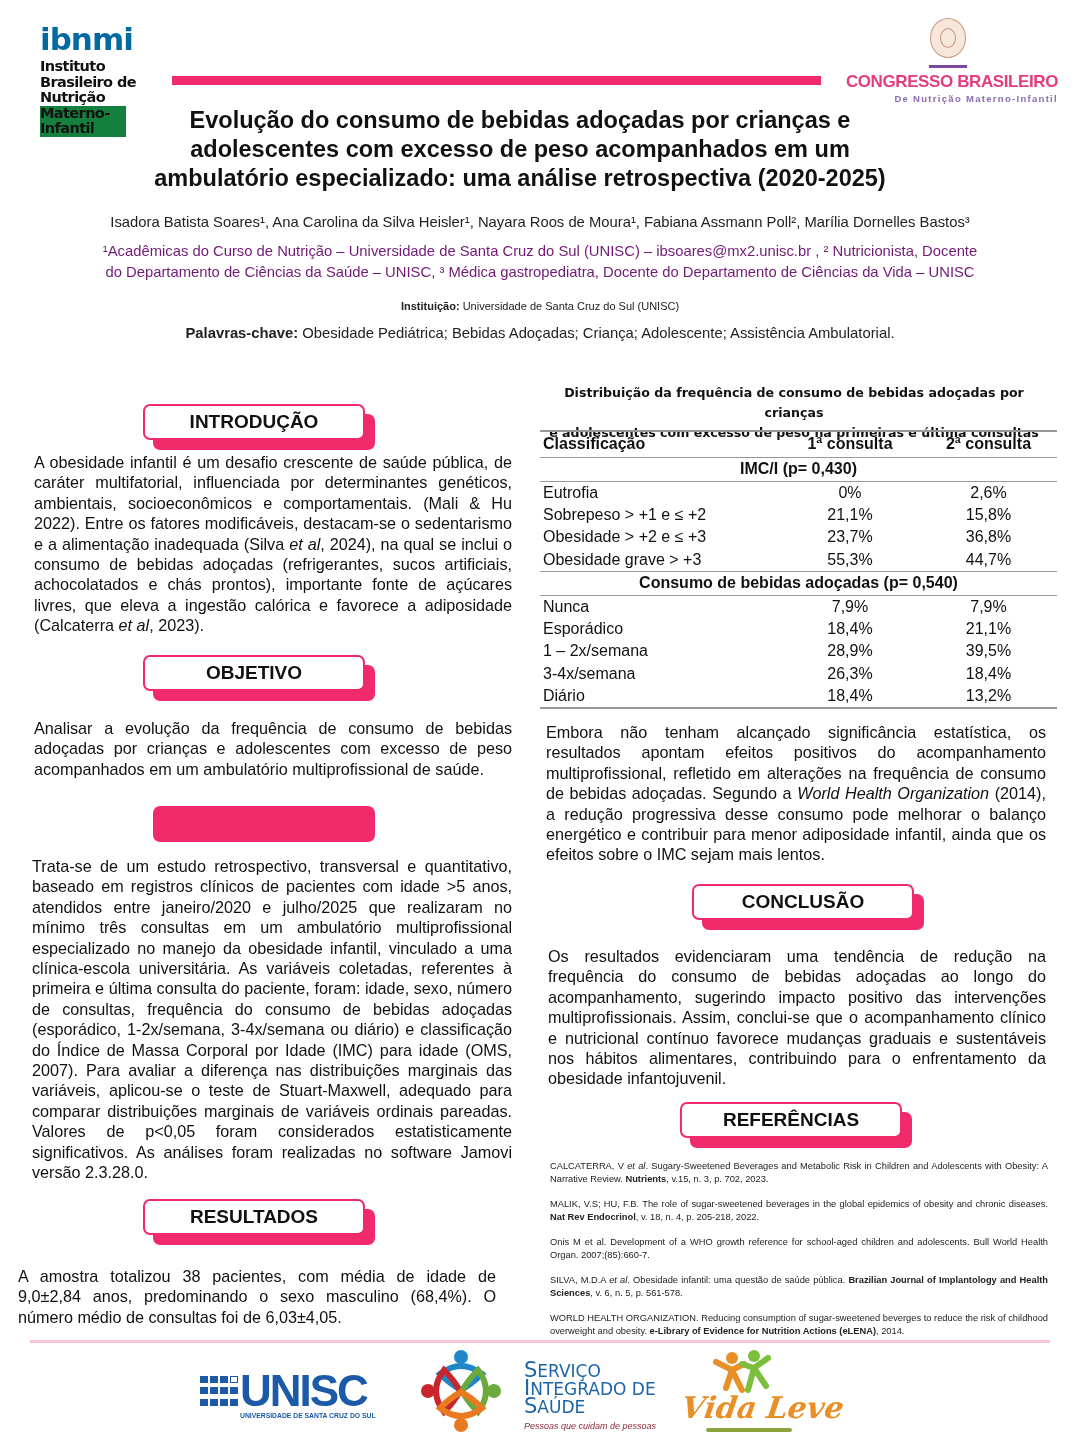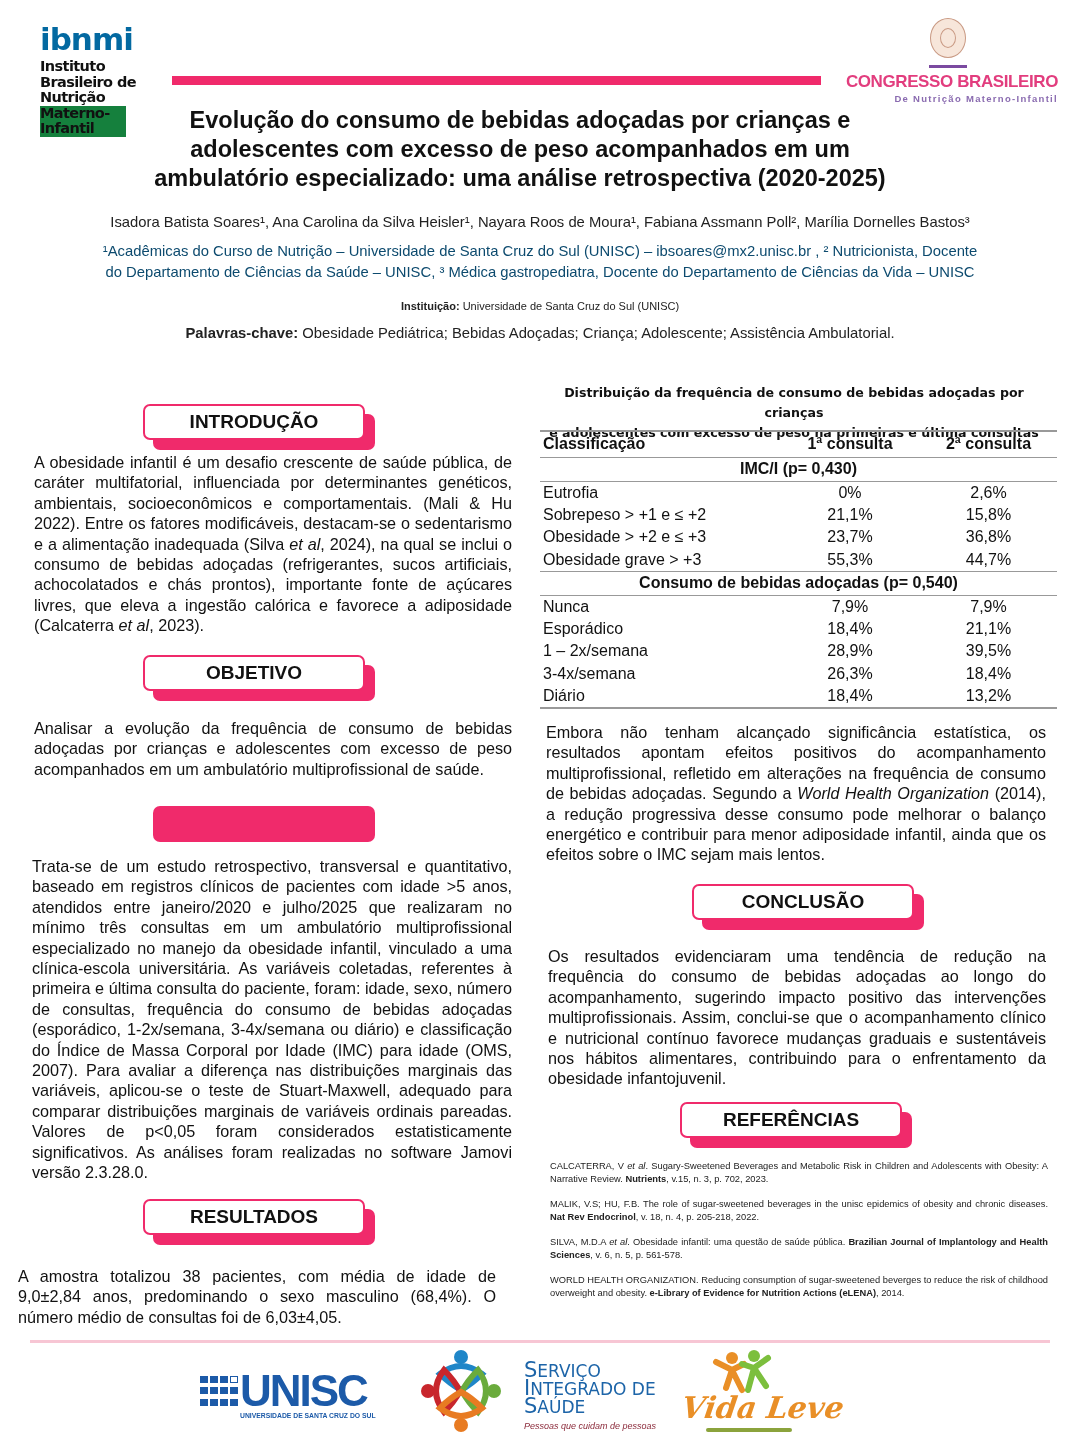--- a/index.html
+++ b/index.html
@@ -20,21 +20,21 @@
   .congress .emblem { width: 40px; height: 54px; margin: 0 auto; position: relative; }
   .congress .emblem .circ { position: absolute; left: 2px; top: 6px; width: 36px; height: 40px; border-radius: 50%; background: #f7e6da; border: 1.5px solid #c99a84; }
   .congress .emblem .inner { position: absolute; left: 12px; top: 16px; width: 16px; height: 20px; border-radius: 50%; border: 1.5px solid #c99a84; }
   .congress .emblem .line { position: absolute; left: 1px; bottom: -2px; width: 38px; height: 3px; background: #7b4aa0; }
   .congress .c1 { font-size: 17px; font-weight: bold; color: #e23d7e; letter-spacing: -0.4px; margin-top: 6px; white-space: nowrap; }
   .congress .c2 { font-size: 9.5px; font-weight: bold; color: #8a6bb0; letter-spacing: 1.3px; white-space: nowrap; margin-top: 1px; }
 
   .title { position: absolute; left: 100px; top: 106px; width: 840px; text-align: center; font-weight: bold; font-size: 23.5px; line-height: 29px; color: #111; }
 
   .authors { position: absolute; left: 20px; top: 212px; width: 1040px; text-align: center; font-size: 14.8px; line-height: 21px; color: #222; }
-  .affil { position: absolute; left: 20px; top: 241px; width: 1040px; text-align: center; font-size: 14.8px; line-height: 21px; color: #0c4a6e; }
+  .affil { position: absolute; left: 20px; top: 241px; width: 1040px; text-align: center; font-size: 14.8px; line-height: 21px; color: #701a75; }
   .inst { position: absolute; left: 20px; top: 300px; width: 1040px; text-align: center; font-size: 11px; color: #222; }
   .kw { position: absolute; left: 20px; top: 325px; width: 1040px; text-align: center; font-size: 14.8px; color: #222; }
   b { font-weight: bold; }
 
   
   .sec { position: absolute; width: 232px; height: 46px; }
   .sec .shadow { position: absolute; left: 10px; top: 10px; width: 222px; height: 36px; background: #f02a6b; border-radius: 7px; }
   .sec .box { position: absolute; left: 0; top: 0; width: 222px; height: 36px; background: #fff; border: 2.5px solid #f02a6b; border-radius: 7px; display: flex; align-items: center; justify-content: center; font-weight: bold; font-size: 19px; color: #111; }
 
   
@@ -217,21 +217,22 @@
 </div>
 <div class="para" style="left:548px; top:946px; width:498px;">Os resultados evidenciaram uma tendência de redução na frequência do consumo de bebidas adoçadas ao longo do acompanhamento, sugerindo impacto positivo das intervenções multiprofissionais. Assim, conclui-se que o acompanhamento clínico e nutricional contínuo favorece mudanças graduais e sustentáveis nos hábitos alimentares, contribuindo para o enfrentamento da obesidade infantojuvenil.</div>
 
 <div class="sec" style="left:680px; top:1102px;">
   <div class="shadow"></div>
     <div class="box">REFERÊNCIAS</div>
 </div>
 
 <div class="refs">
   <p><span>CALCATERRA, V </span><i>et al</i><span>. Sugary-Sweetened Beverages and Metabolic Risk in Children and Adolescents with Obesity: A Narrative Review. </span><b>Nutrients</b><span>, v.15, n. 3, p. 702, 2023.</span></p>
-  <p><span>MALIK, V.S; HU, F.B. The role of sugar-sweetened beverages in the unisc epidemics of obesity and chronic diseases. </span><b>Nat Rev Endocrinol</b><span>, v. 18, n. 4, p. 205-218, 2022.</span></p>
+  <p><span>MALIK, V.S; HU, F.B. The role of sugar-sweetened beverages in the global epidemics of obesity and chronic diseases. </span><b>Nat Rev Endocrinol</b><span>, v. 18, n. 4, p. 205-218, 2022.</span></p>
+  <p><span>Onis M et al. Development of a WHO growth reference for school-aged children and adolescents. Bull World Health Organ. 2007;(85):660-7.</span></p>
   <p><span>SILVA, M.D.A </span><i>et al</i><span>. Obesidade infantil: uma questão de saúde pública. </span><b>Brazilian Journal of Implantology and Health Sciences</b><span>, v. 6, n. 5, p. 561-578.</span></p>
   <p><span>WORLD HEALTH ORGANIZATION. Reducing consumption of sugar-sweetened beverges to reduce the risk of childhood overweight and obesity. </span><b>e-Library of Evidence for Nutrition Actions (eLENA)</b><span>, 2014.</span></p>
 </div>
 
 <div class="pink-rule"></div>
 
 <div class="unisc">
   <div class="grid">
     <span></span>
       <span></span>

